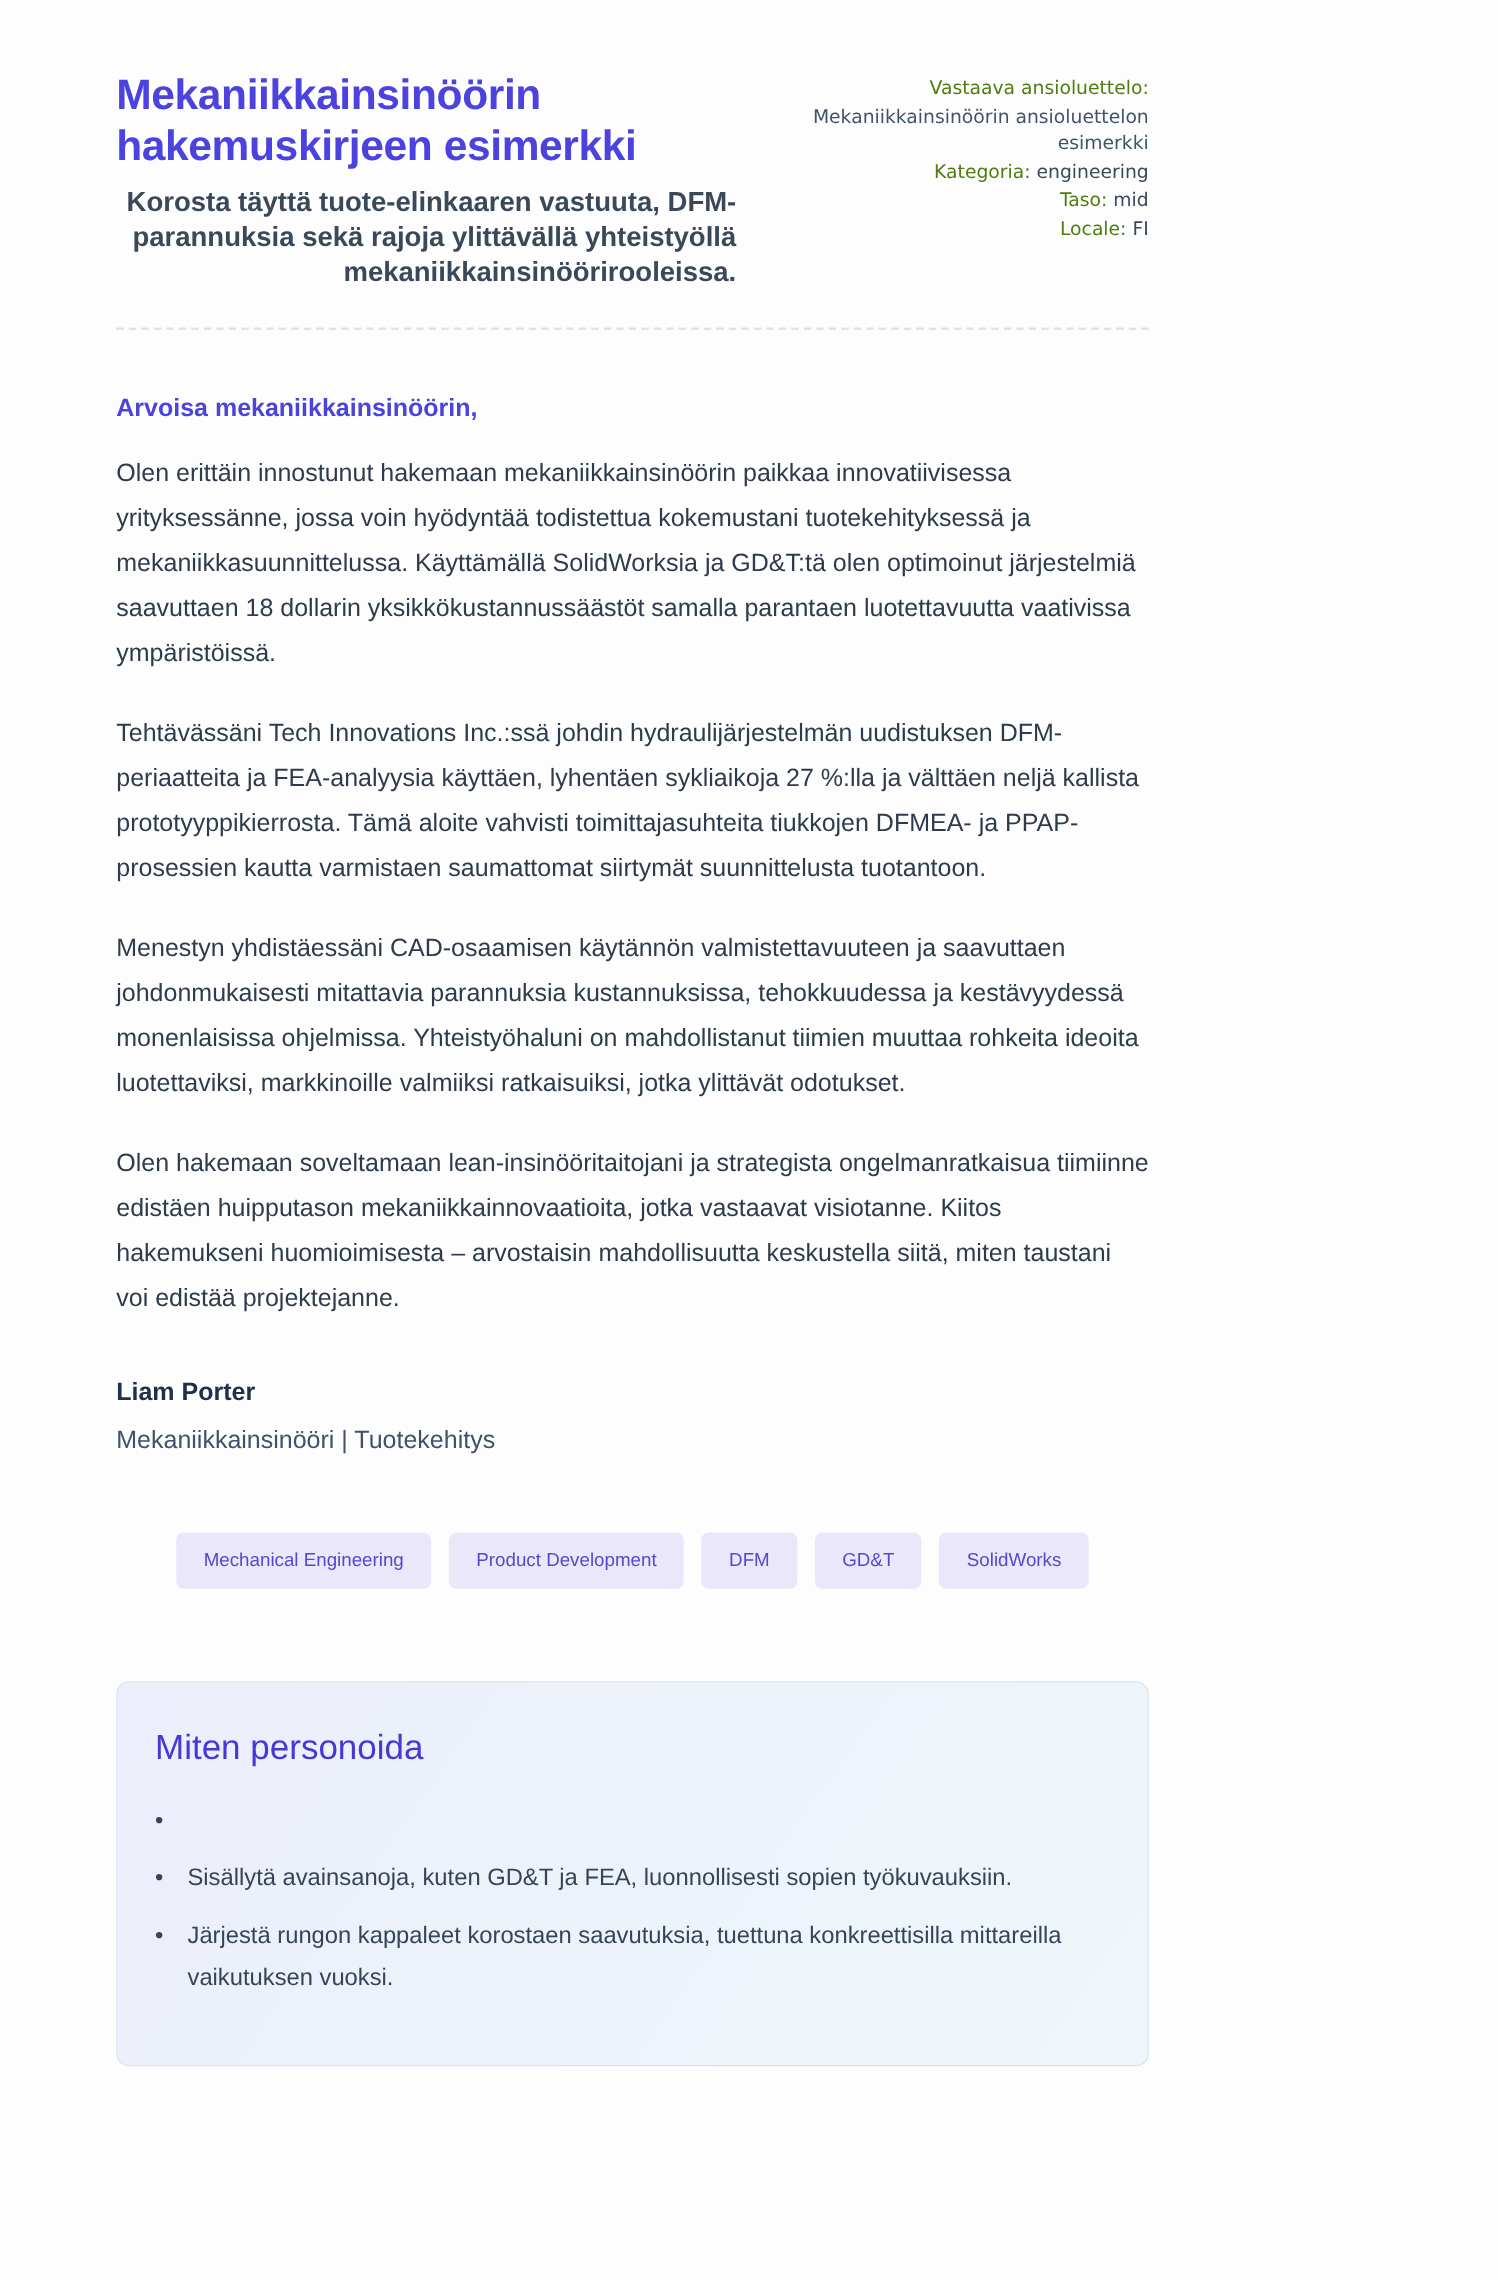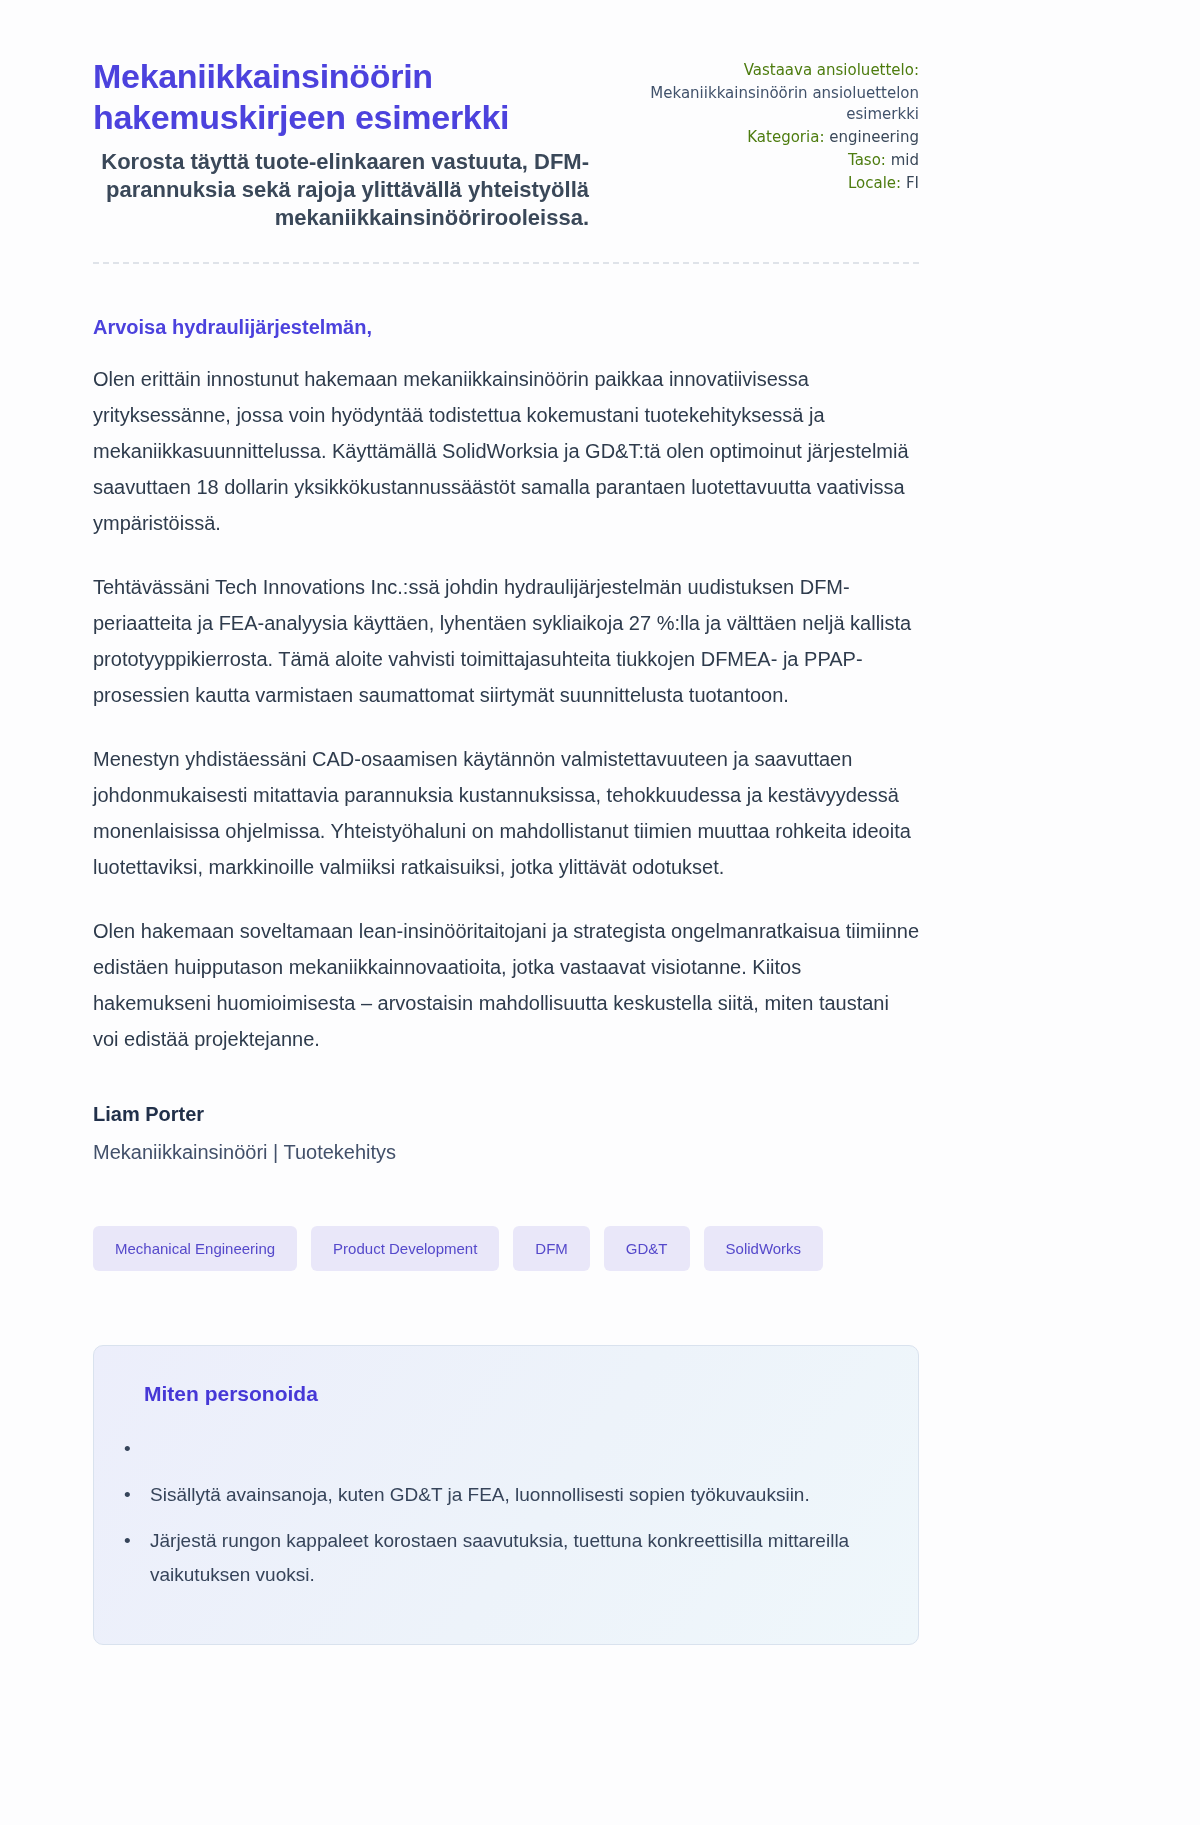--- a/index.html
+++ b/index.html
@@ -83,20 +83,21 @@
     font-size: 20px;
     color: #42506a;
   }
 
   
   .tags {
     margin-top: 62px;
     display: flex;
     flex-wrap: wrap;
     gap: 14px;
+    justify-content: center;
   }
   .tag {
     display: inline-block;
     background: #e9e7f9;
     color: #5549cb;
     font-size: 15px;
     line-height: 15px;
     padding: 15px 22px;
     border-radius: 6px;
     cursor: pointer;
@@ -105,24 +106,23 @@
   
   .tips-card {
     margin-top: 74px;
     border: 1px solid #d9e2ee;
     border-radius: 10px;
     background: linear-gradient(125deg, #eceefb 0%, #edf3fa 55%, #eff7fb 100%);
     padding: 36px 30px 40px 30px;
   }
   .tips-title {
     color: #4638d6;
-    font-size: 21px;
-    font-weight: 700;
+    font-size: 28px;
+    font-weight: 400;
     margin-bottom: 26px;
-    margin-left: 20px;
   }
   .tips-list { list-style: none; }
   .tips-item {
     display: flex;
     font-size: 19px;
     line-height: 34px;
     color: #36445a;
     margin-bottom: 12px;
     max-width: 900px;
   }
@@ -159,21 +159,21 @@
       <div class="row">
         <span class="lbl">Locale:</span>
         <span>FI</span>
       </div>
     </div>
   </div>
 
   <hr class="divider">
 
   <div>
-    <div class="greeting">Arvoisa hydraulijärjestelmän,</div>
+    <div class="greeting">Arvoisa mekaniikkainsinöörin,</div>
     <p class="para">Olen erittäin innostunut hakemaan mekaniikkainsinöörin paikkaa innovatiivisessa yrityksessänne, jossa voin hyödyntää todistettua kokemustani tuotekehityksessä ja mekaniikkasuunnittelussa. Käyttämällä SolidWorksia ja GD&amp;T:tä olen optimoinut järjestelmiä saavuttaen 18 dollarin yksikkökustannussäästöt samalla parantaen luotettavuutta vaativissa ympäristöissä.</p>
     <p class="para">Tehtävässäni Tech Innovations Inc.:ssä johdin hydraulijärjestelmän uudistuksen DFM-periaatteita ja FEA-analyysia käyttäen, lyhentäen sykliaikoja 27 %:lla ja välttäen neljä kallista prototyyppikierrosta. Tämä aloite vahvisti toimittajasuhteita tiukkojen DFMEA- ja PPAP-prosessien kautta varmistaen saumattomat siirtymät suunnittelusta tuotantoon.</p>
     <p class="para">Menestyn yhdistäessäni CAD-osaamisen käytännön valmistettavuuteen ja saavuttaen johdonmukaisesti mitattavia parannuksia kustannuksissa, tehokkuudessa ja kestävyydessä monenlaisissa ohjelmissa. Yhteistyöhaluni on mahdollistanut tiimien muuttaa rohkeita ideoita luotettaviksi, markkinoille valmiiksi ratkaisuiksi, jotka ylittävät odotukset.</p>
     <p class="para">Olen hakemaan soveltamaan lean-insinööritaitojani ja strategista ongelmanratkaisua tiimiinne edistäen huipputason mekaniikkainnovaatioita, jotka vastaavat visiotanne. Kiitos hakemukseni huomioimisesta – arvostaisin mahdollisuutta keskustella siitä, miten taustani voi edistää projektejanne.</p>
 
     <div class="signature">
       <div class="sig-name">Liam Porter</div>
       <div class="sig-role">Mekaniikkainsinööri | Tuotekehitys</div>
     </div>
   </div>

